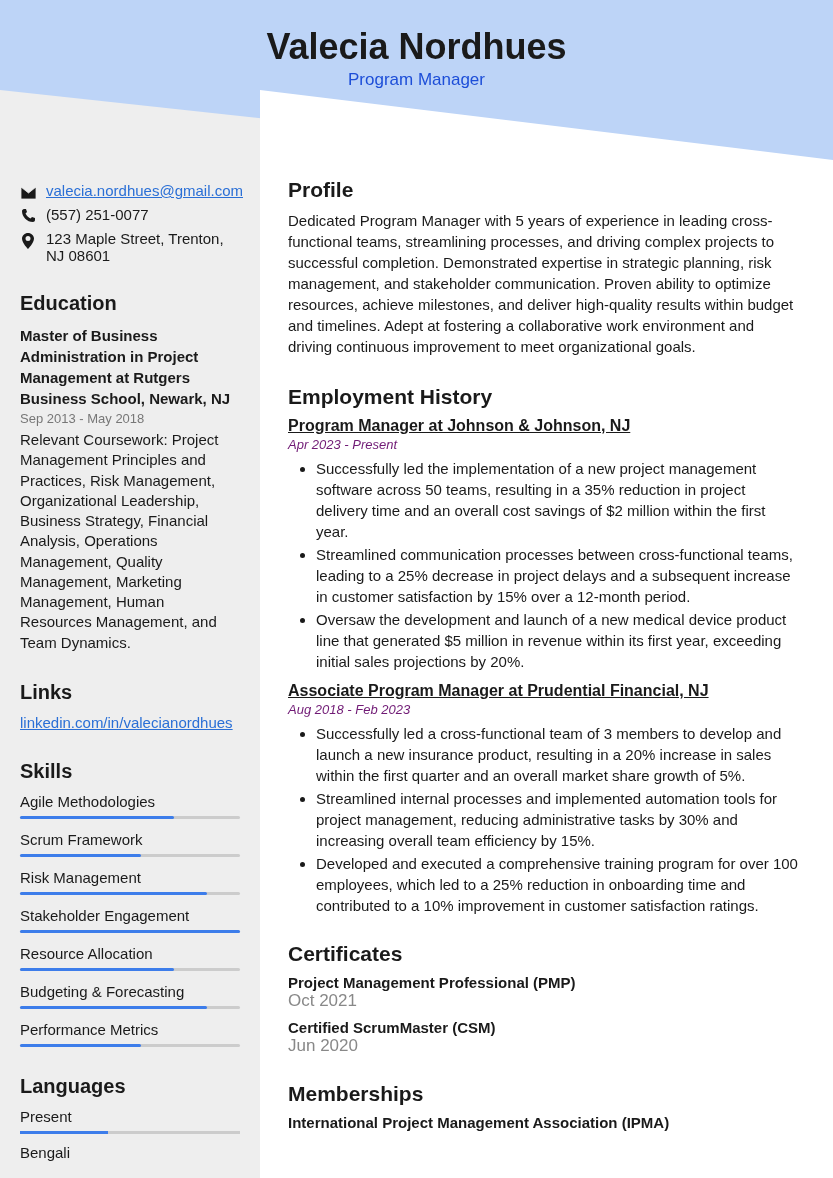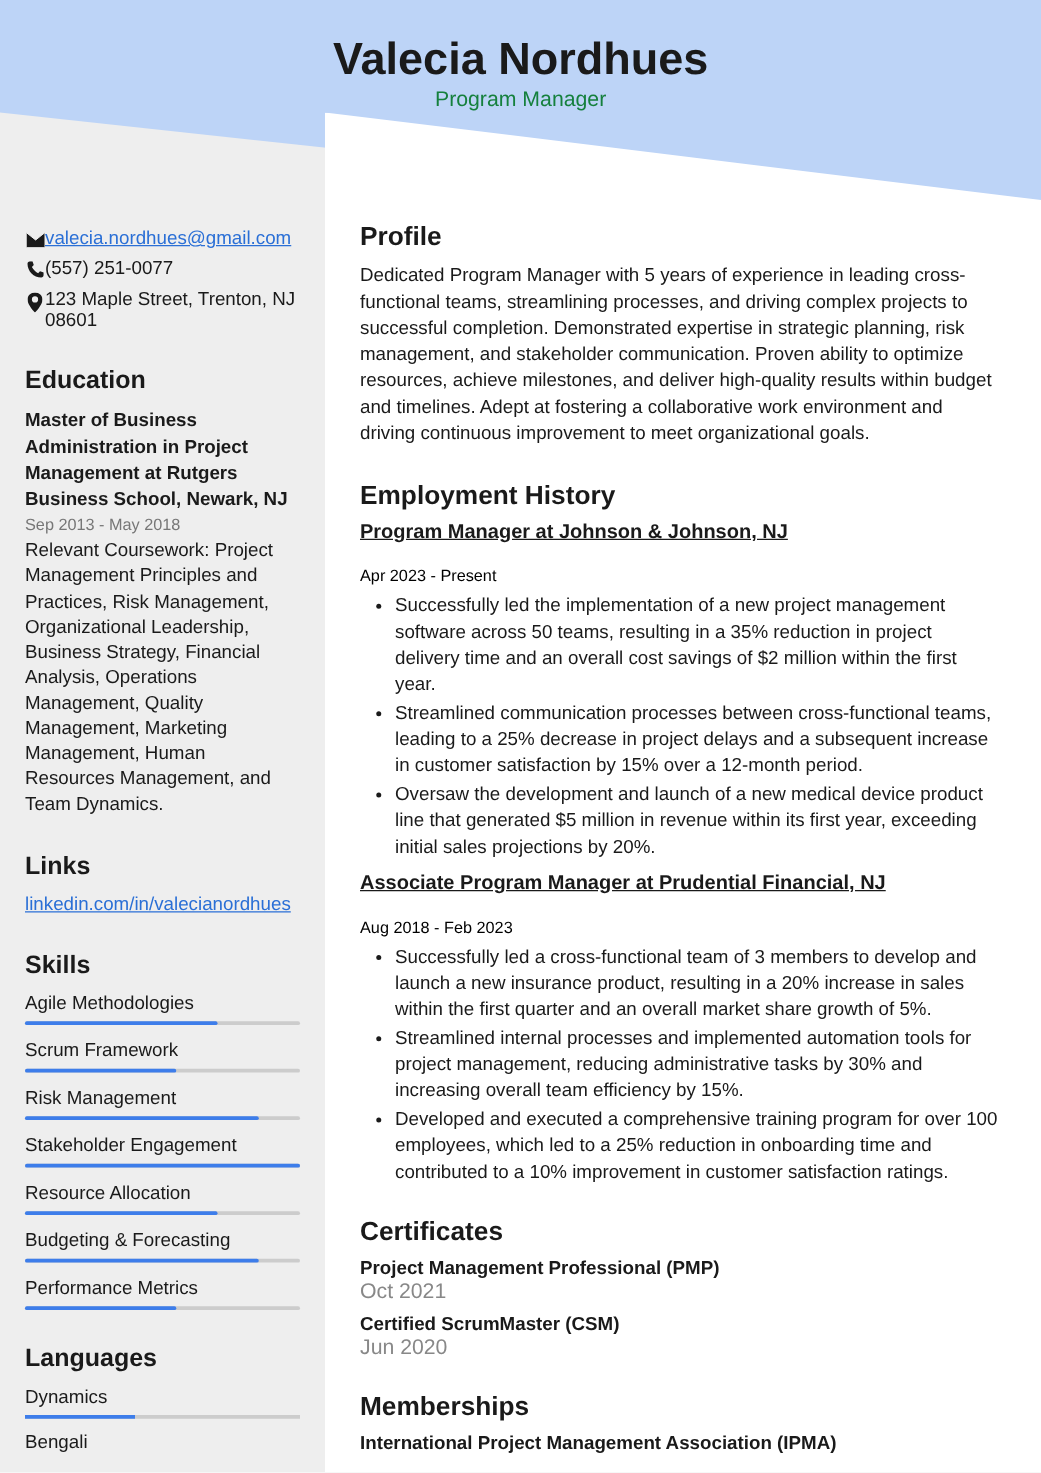--- a/index.html
+++ b/index.html
@@ -36,32 +36,33 @@
   text-align: center;
   z-index: 5;
 }
 .name {
   font-size: 36px;
   font-weight: 700;
   color: #1a1a1a;
 }
 .title {
   font-size: 17px;
-  color: #15803d;
+  color: #1d4ed8;
   margin-top: 2px;
 }
 .sidebar {
   position: absolute;
   left: 20px;
   top: 182px;
   width: 220px;
 }
 .contact-row {
   display: flex;
   align-items: flex-start;
+  gap: 10px;
   margin-bottom: 4px;
   font-size: 15px;
 }
 .contact-row .icon {
   width: 16px;
   flex-shrink: 0;
   text-align: center;
   margin-top: 3px;
 }
 .contact-link {
@@ -140,23 +141,24 @@
   margin-bottom: 28px;
 }
 .job-title {
   font-size: 16px;
   font-weight: 700;
   margin-top: 6px;
   text-decoration: underline;
 }
 .job-dates {
   font-size: 13px;
-  color: #000000;
-  margin-top: 18px;
+  color: #701a75;
+  margin-top: 2px;
   margin-bottom: 6px;
+  font-style: italic;
 }
 ul {
   padding-left: 28px;
   margin-bottom: 10px;
 }
 li {
   font-size: 15px;
   line-height: 1.4;
   margin-bottom: 2px;
 }
@@ -264,21 +266,21 @@
         <div>Performance Metrics</div>
     <div class="skill-bar">
       <div class="skill-fill" style="width:55%"></div>
     </div>
       </div>
     </div>
 
   <div class="section-h">Languages</div>
   <div id="langs-container">
       <div>
-        <div class="lang">Dynamics</div>
+        <div class="lang">Present</div>
         <div class="lang-bar">
       <div class="lang-fill" style="width:40%"></div>
     </div>
       </div>
       <div>
         <div class="lang">Bengali</div>
       </div>
     </div>
 </div>
 

